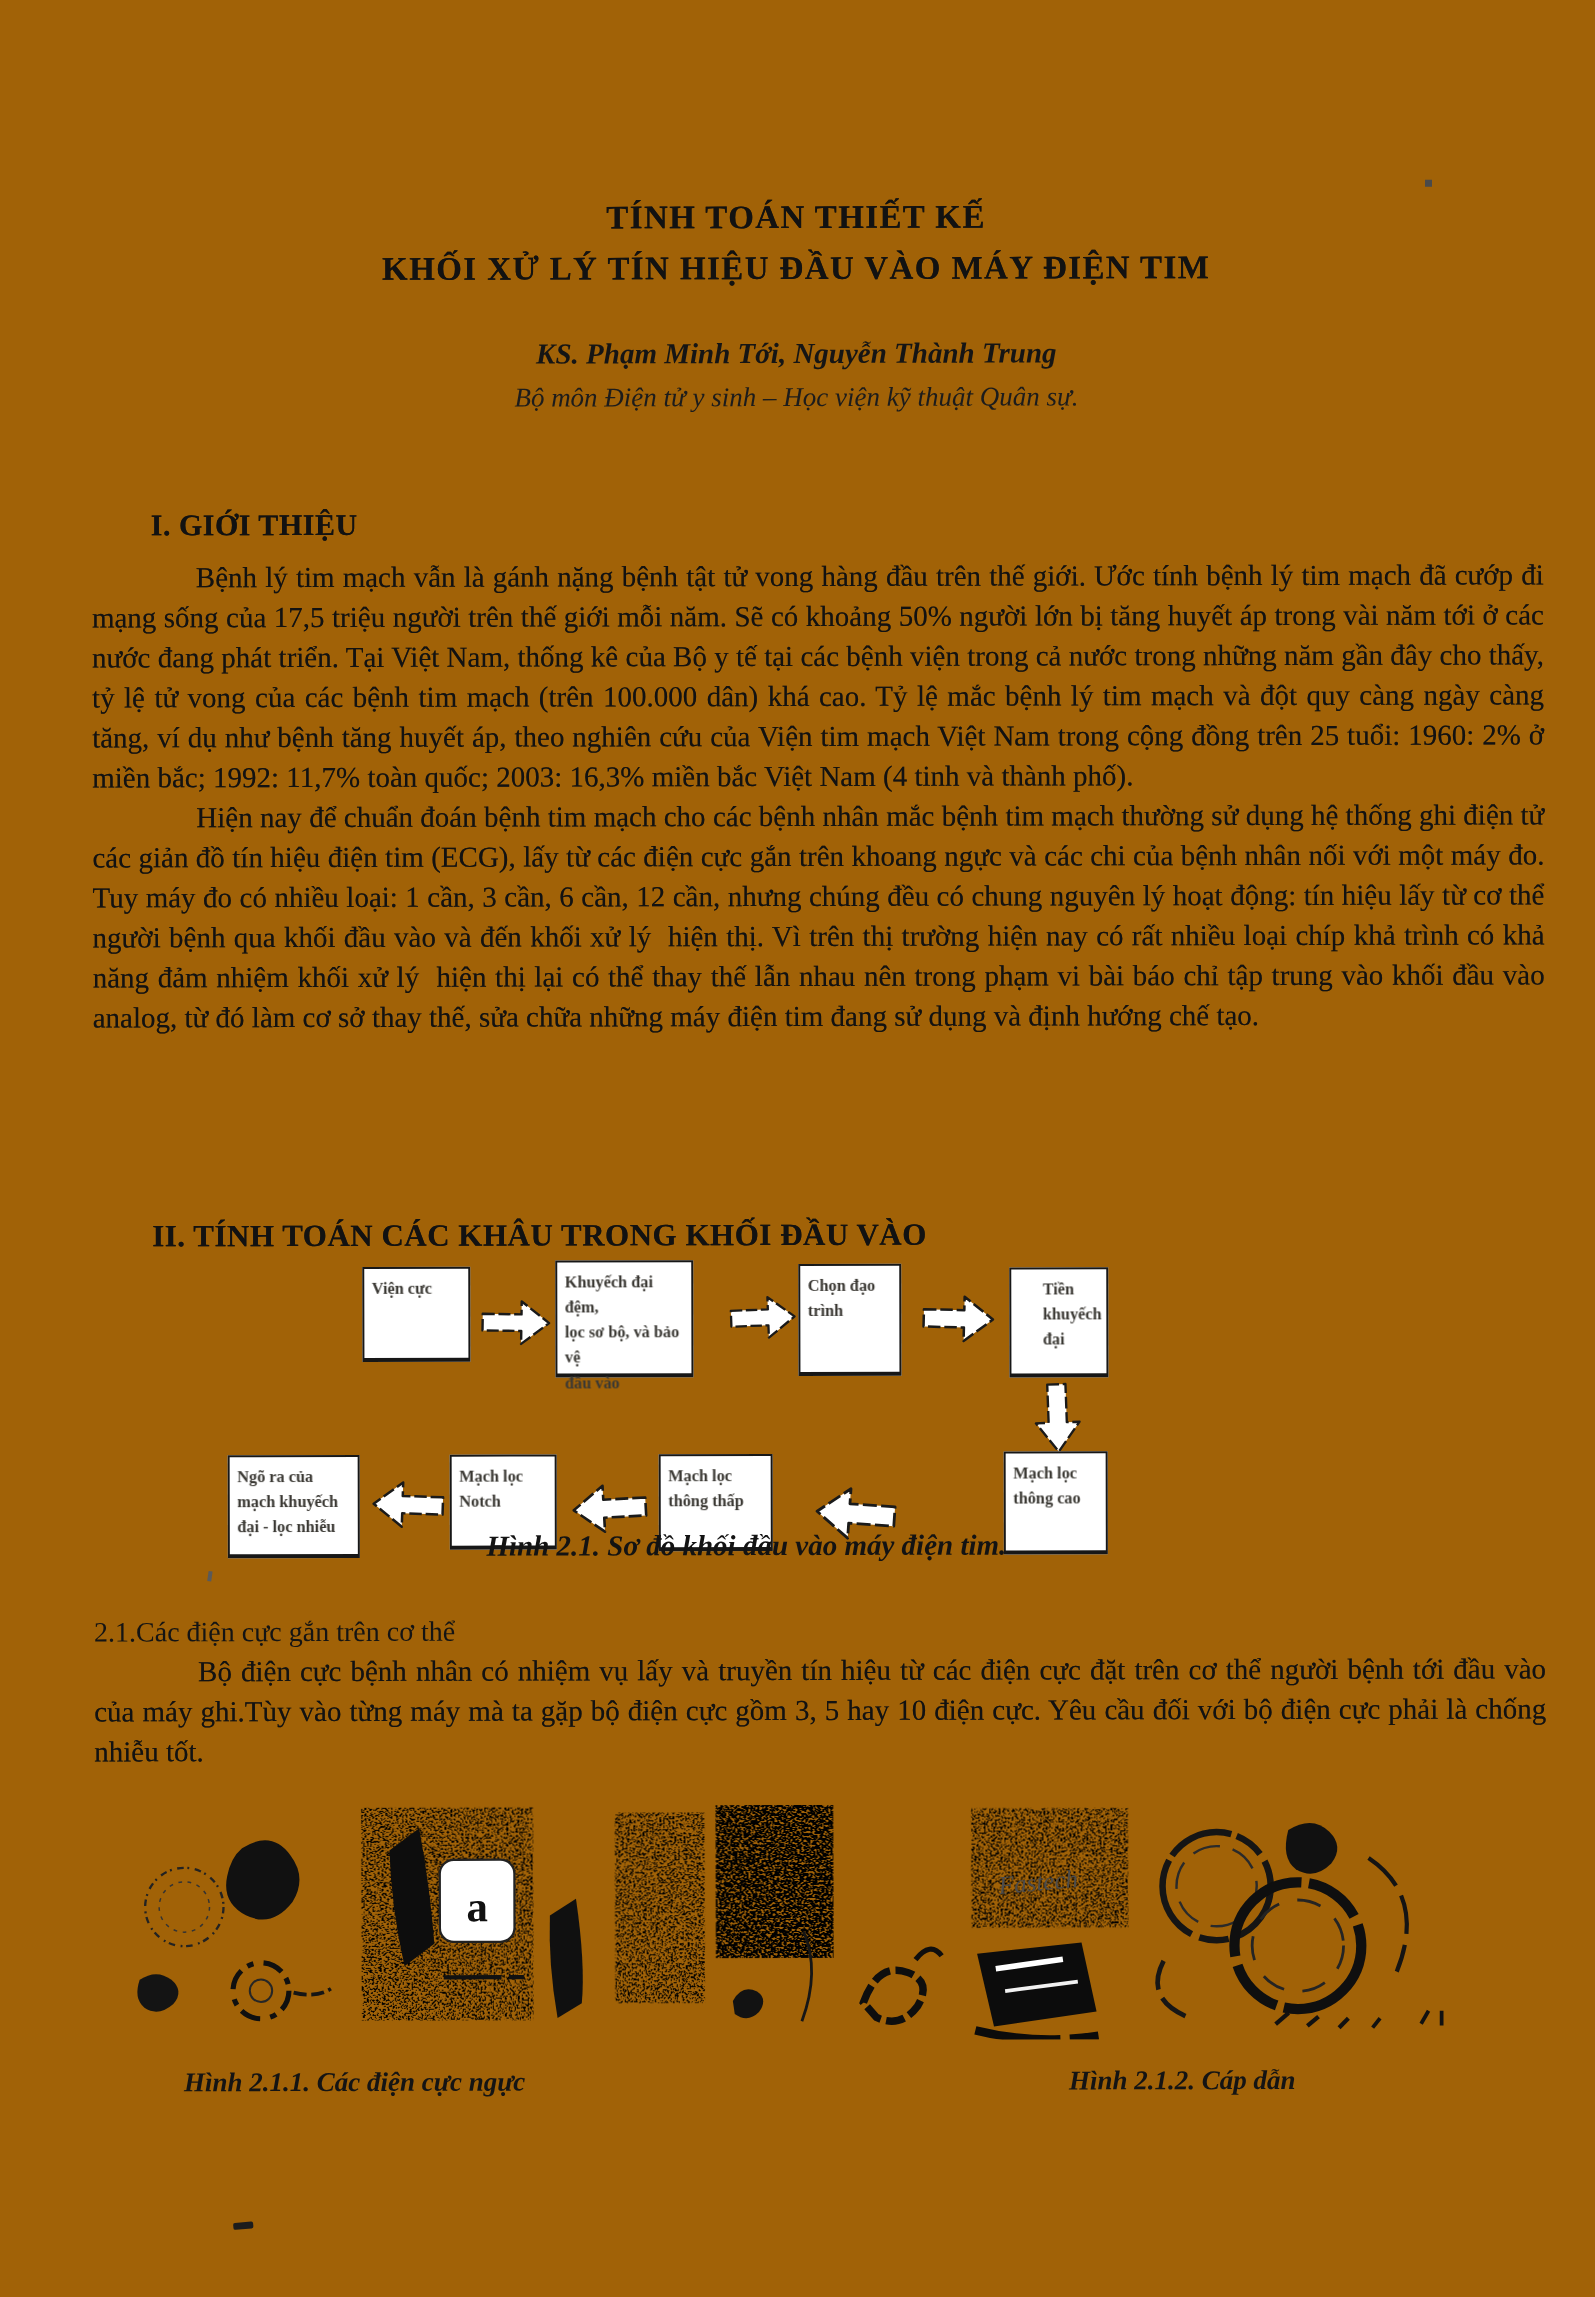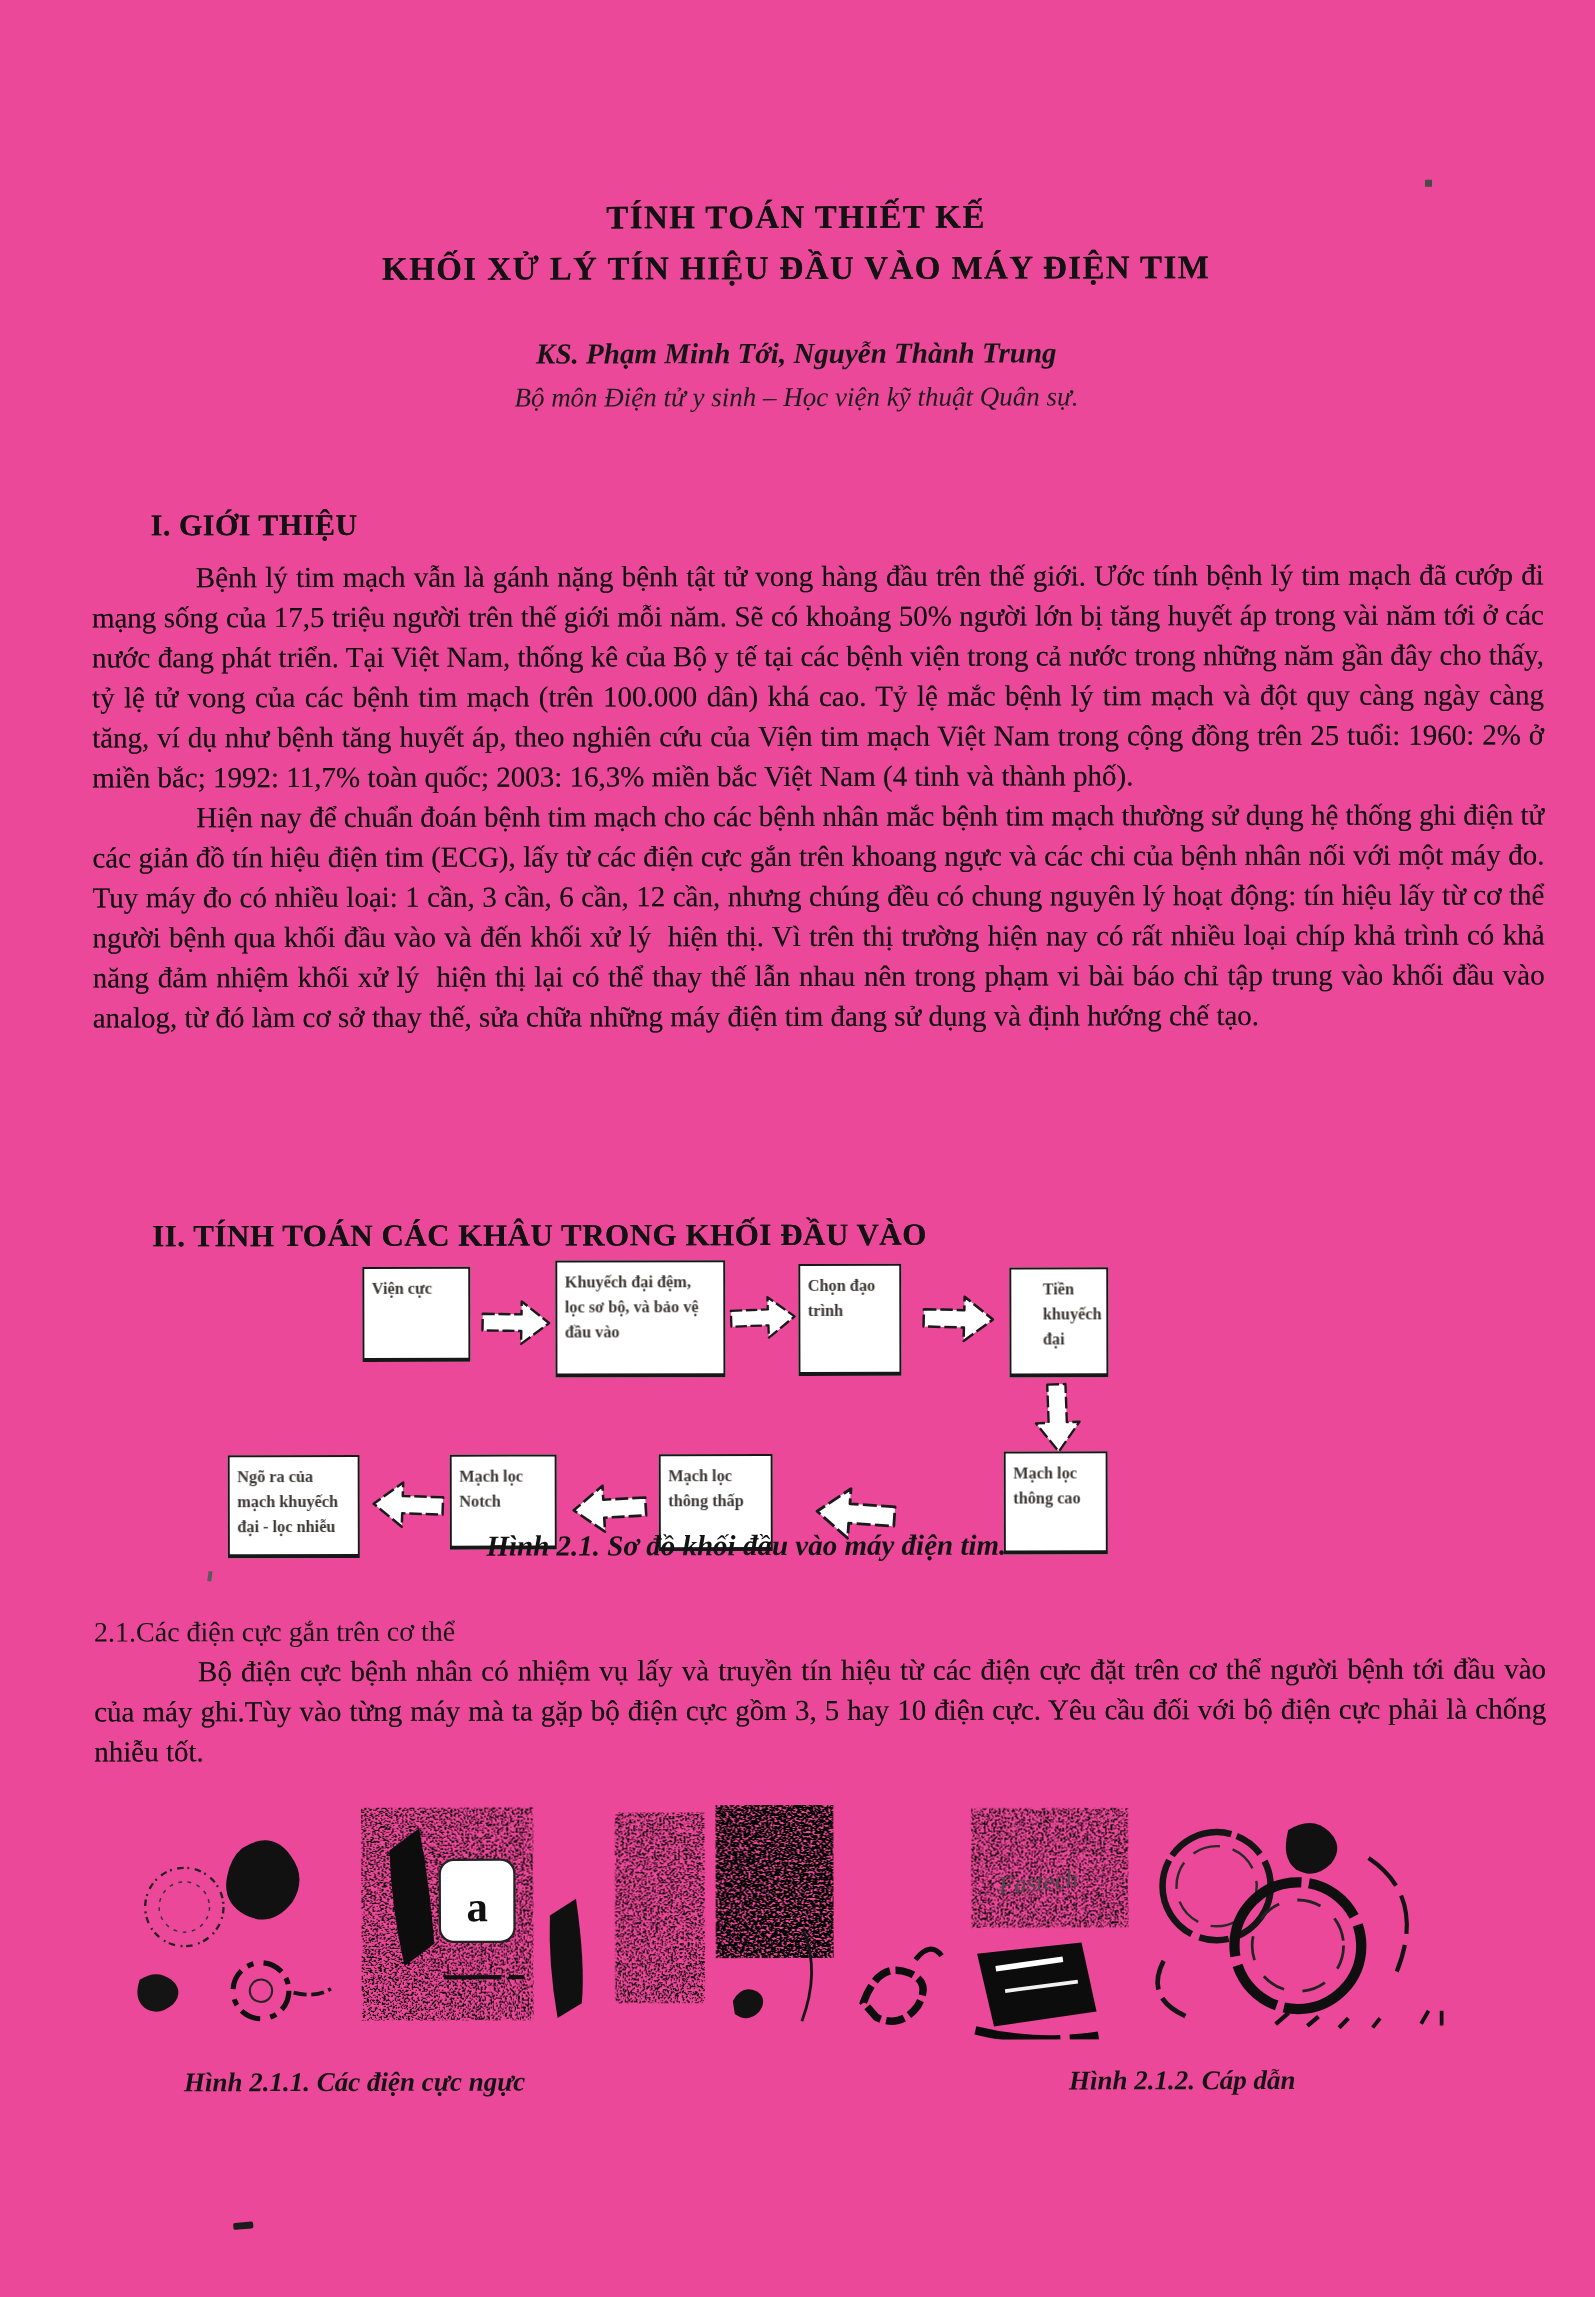--- a/index.html
+++ b/index.html
@@ -1,19 +1,19 @@
 <!DOCTYPE html>
 <html lang="vi" style="font-size:15px"><head>
 <meta charset="utf-8">
 <style>
   html,body{margin:0;padding:0;background:#fff;}
   .page{
     position:relative;
     width:1596px;height:2297px;
-    background:#ec4899;
+    background:#a16207;
     overflow:hidden;
     font-family:"Liberation Serif","DejaVu Serif",serif;
     color:#111;
   }
   .content{position:absolute;inset:0;transform:rotate(-0.12deg);}
   
   .title-block{
     position:absolute;top:192px;left:0;width:1596px;
     text-align:center;font-weight:bold;font-size:33px;line-height:51px;
     letter-spacing:1.4px;color:#121212;
@@ -91,21 +91,21 @@
     </div>
 
     <h2 class="h-sec h-sec2">II. TÍNH TOÁN CÁC KHÂU TRONG KHỐI ĐẦU VÀO</h2>
 
     <div class="fbox" style="left:362px;top:1266px;width:108px;height:95px;">
       <div class="lbl">Viện cực</div>
     </div>
     <svg class="arrow" style="left:480px;top:1298px;" width="71" height="48" viewBox="0 0 76 52">
       <path class="dashy" d="M2,17 H44 V3 L74,26 L44,49 V35 H2 Z" transform="rotate(1 38 26)"></path>
     </svg>
-    <div class="fbox" style="left:555px;top:1260px;width:170px;height:117px;">
+    <div class="fbox" style="left:555px;top:1260px;width:138px;height:117px;">
       <div class="lbl">Khuyếch đại đệm,
 lọc sơ bộ, và bảo vệ
 đầu vào</div>
     </div>
     <svg class="arrow" style="left:729px;top:1294px;" width="67" height="47" viewBox="0 0 76 52">
       <path class="dashy" d="M2,17 H44 V3 L74,26 L44,49 V35 H2 Z" transform="rotate(-2 38 26)"></path>
     </svg>
     <div class="fbox" style="left:798px;top:1264px;width:103px;height:112px;">
       <div class="lbl">Chọn đạo
 trình</div>

